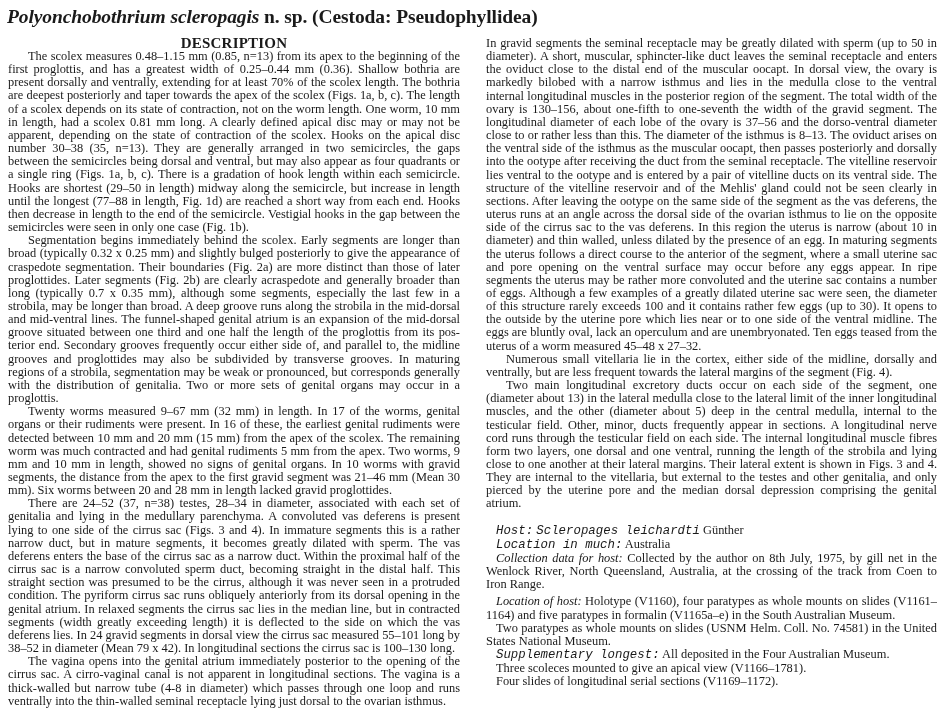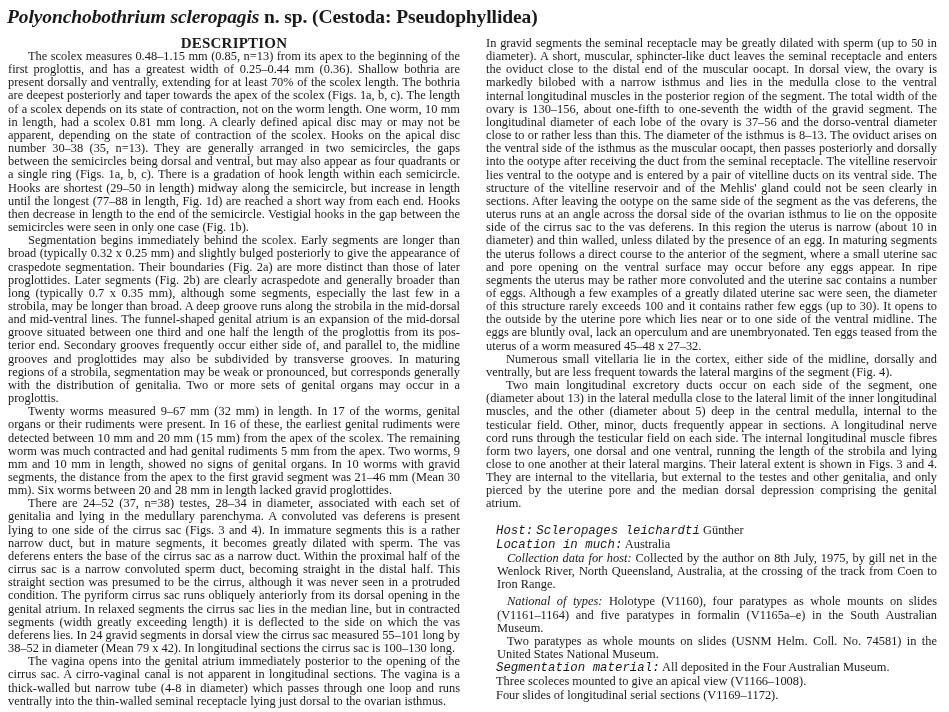--- a/index.html
+++ b/index.html
@@ -21,21 +21,21 @@
   .col-right { left: 486px; top: 37px; width: 451px; }
   .heading {
     text-align: center; font-weight: bold; font-size: 15px; line-height: 14px;
     margin: 0; letter-spacing: 0.2px;
   }
   p { margin: 0; }
   p.ind { text-indent: 20px; font-family: Liberation Serif, serif; }
   .meta { text-indent: 0; padding-left: 10px; }
   .meta-block { margin-top: 13px; }
   .meta i { font-style: italic; font-family: Liberation Mono, monospace; }
-  .hang { text-indent: 10px; padding-left: 0; margin-left: 11px; }
+  .hang { text-indent: 10px; padding-left: 0; }
 </style>
 </head>
 <body>
 
 <div class="title"><i>Polyonchobothrium scleropagis</i><span> n. sp. (Cestoda: Pseudophyllidea)</span></div>
 
 <div class="col col-left">
   <div class="heading">DESCRIPTION</div>
   <p class="ind">The scolex measures 0.48–1.15 mm (0.85, n=13) from its apex to the beginning of the first proglottis, and has a greatest width of 0.25–0.44 mm (0.36). Shallow bothria are present dorsally and ventrally, extending for at least 70% of the scolex length. The bothria are deepest posteriorly and taper towards the apex of the scolex (Figs. 1a, b, c). The length of a scolex depends on its state of contraction, not on the worm length. One worm, 10 mm in length, had a scolex 0.81 mm long. A clearly defined apical disc may or may not be apparent, depending on the state of contraction of the scolex. Hooks on the apical disc number 30–38 (35, n=13). They are generally arranged in two semicircles, the gaps between the semicircles being dorsal and ventral, but may also appear as four quadrants or a single ring (Figs. 1a, b, c). There is a gradation of hook length within each semicircle. Hooks are shortest (29–50 in length) midway along the semicircle, but increase in length until the longest (77–88 in length, Fig. 1d) are reached a short way from each end. Hooks then decrease in length to the end of the semicircle. Vestigial hooks in the gap between the semicircles were seen in only one case (Fig. 1b).</p>
   <p class="ind">Segmentation begins immediately behind the scolex. Early segments are longer than broad (typically 0.32 x 0.25 mm) and slightly bulged posteriorly to give the appearance of craspedote segmentation. Their boundaries (Fig. 2a) are more distinct than those of later proglottides. Later segments (Fig. 2b) are clearly acraspedote and generally broader than long (typically 0.7 x 0.35 mm), although some segments, especially the last few in a strobila, may be longer than broad. A deep groove runs along the strobila in the mid-dorsal and mid-ventral lines. The funnel-shaped genital atrium is an expansion of the mid-dorsal groove situated between one third and one half the length of the proglottis from its pos­terior end. Secondary grooves frequently occur either side of, and parallel to, the midline grooves and proglottides may also be subdivided by transverse grooves. In maturing regions of a strobila, segmentation may be weak or pronounced, but corresponds generally with the distribution of genitalia. Two or more sets of genital organs may occur in a proglottis.</p>
@@ -46,20 +46,20 @@
 
 <div class="col col-right">
   <p>In gravid segments the seminal receptacle may be greatly dilated with sperm (up to 50 in diameter). A short, muscular, sphincter-like duct leaves the seminal receptacle and enters the oviduct close to the distal end of the muscular oocapt. In dorsal view, the ovary is markedly bilobed with a narrow isthmus and lies in the medulla close to the ventral internal longitudinal muscles in the posterior region of the segment. The total width of the ovary is 130–156, about one-fifth to one-seventh the width of the gravid segment. The longitudinal diameter of each lobe of the ovary is 37–56 and the dorso-ventral diameter close to or rather less than this. The diameter of the isthmus is 8–13. The oviduct arises on the ventral side of the isthmus as the muscular oocapt, then passes posteriorly and dorsally into the ootype after receiving the duct from the seminal receptacle. The vitelline reservoir lies ventral to the ootype and is entered by a pair of vitelline ducts on its ventral side. The structure of the vitelline reservoir and of the Mehlis' gland could not be seen clearly in sections. After leaving the ootype on the same side of the segment as the vas deferens, the uterus runs at an angle across the dorsal side of the ovarian isthmus to lie on the opposite side of the cirrus sac to the vas deferens. In this region the uterus is narrow (about 10 in diameter) and thin walled, unless dilated by the presence of an egg. In maturing segments the uterus follows a direct course to the anterior of the segment, where a small uterine sac and pore opening on the ventral surface may occur before any eggs appear. In ripe segments the uterus may be rather more convoluted and the uterine sac contains a number of eggs. Although a few examples of a greatly dilated uterine sac were seen, the diameter of this structure rarely exceeds 100 and it contains rather few eggs (up to 30). It opens to the outside by the uterine pore which lies near or to one side of the ventral midline. The eggs are bluntly oval, lack an operculum and are unembryonated. Ten eggs teased from the uterus of a worm measured 45–48 x 27–32.</p>
   <p class="ind">Numerous small vitellaria lie in the cortex, either side of the midline, dorsally and ven­trally, but are less frequent towards the lateral margins of the segment (Fig. 4).</p>
   <p class="ind">Two main longitudinal excretory ducts occur on each side of the segment, one (diameter about 13) in the lateral medulla close to the lateral limit of the inner longitudinal muscles, and the other (diameter about 5) deep in the central medulla, internal to the testicular field. Other, minor, ducts frequently appear in sections. A longitudinal nerve cord runs through the testicular field on each side. The internal longitudinal muscle fibres form two layers, one dorsal and one ventral, running the length of the strobila and lying close to one another at their lateral margins. Their lateral extent is shown in Figs. 3 and 4. They are internal to the vitellaria, but external to the testes and other genitalia, and only pierced by the uterine pore and the median dorsal depression comprising the genital atrium.</p>
 
   <div class="meta-block">
     <p class="meta"><i>Host:</i> <i>Scleropages leichardti</i><span> Günther</span></p>
     <p class="meta"><i>Location in much:</i><span> Australia</span></p>
     <p class="hang"><i>Collection data for host:</i><span> Collected by the author on 8th July, 1975, by gill net in the Wenlock River, North Queensland, Australia, at the crossing of the track from Coen to Iron Range.</span></p>
-    <p class="hang" style="margin-top:4px;"><i>National of types:</i><span> Holotype (V1160), four paratypes as whole mounts on slides (V1161–1164) and five paratypes in formalin (V1165a–e) in the South Australian Museum.</span></p>
+    <p class="hang" style="margin-top:4px;"><i>Location of host:</i><span> Holotype (V1160), four paratypes as whole mounts on slides (V1161–1164) and five paratypes in formalin (V1165a–e) in the South Australian Museum.</span></p>
     <p class="hang">Two paratypes as whole mounts on slides (USNM Helm. Coll. No. 74581) in the United States National Museum.</p>
-    <p class="meta"><i>Segmentation material:</i><span> All deposited in the Four Australian Museum.</span></p>
-    <p class="meta">Three scoleces mounted to give an apical view (V1166–1008).</p>
+    <p class="meta"><i>Supplementary longest:</i><span> All deposited in the Four Australian Museum.</span></p>
+    <p class="meta">Three scoleces mounted to give an apical view (V1166–1781).</p>
     <p class="meta">Four slides of longitudinal serial sections (V1169–1172).</p>
 
   </div>
 </div>
 
 </body></html>

